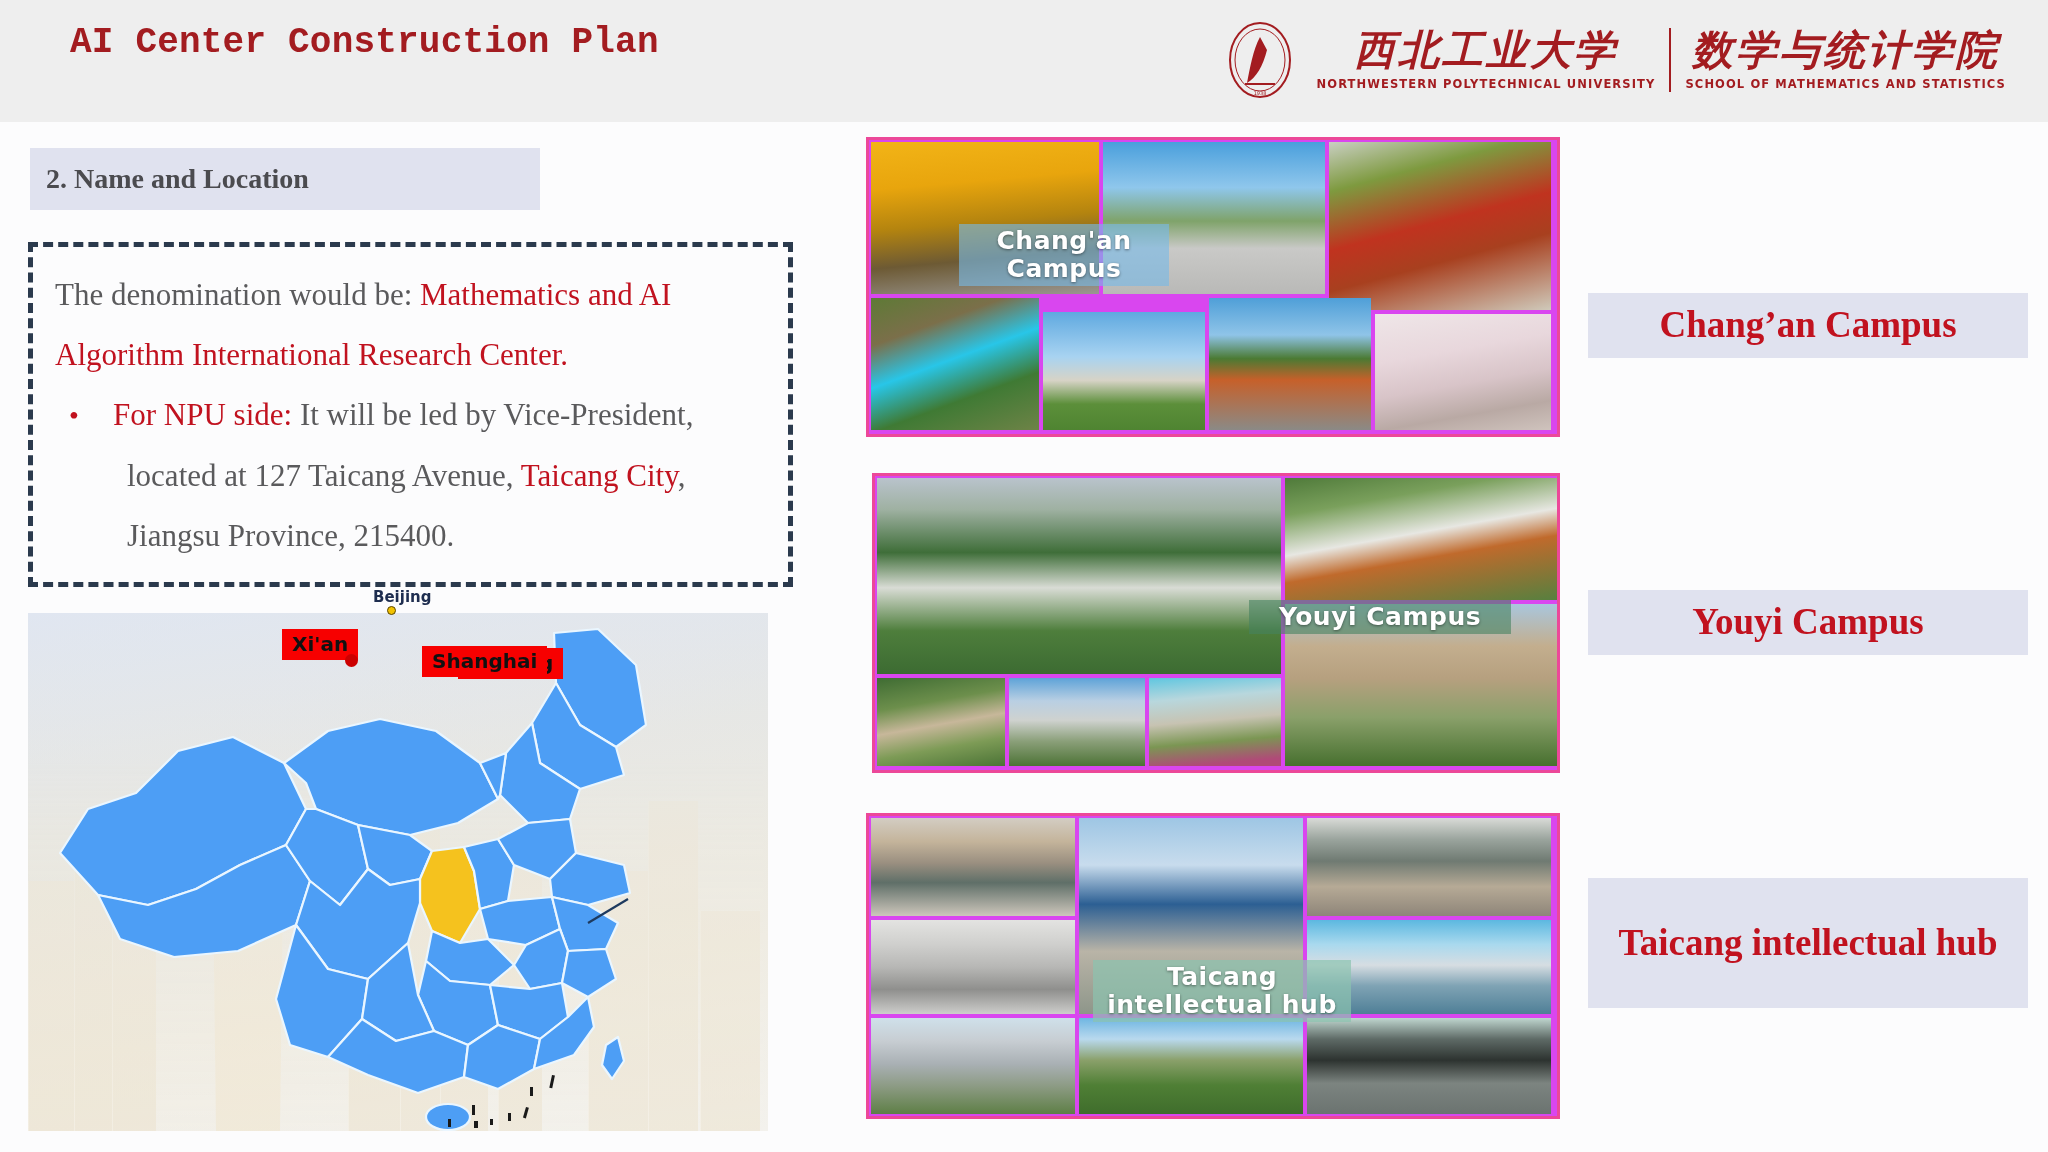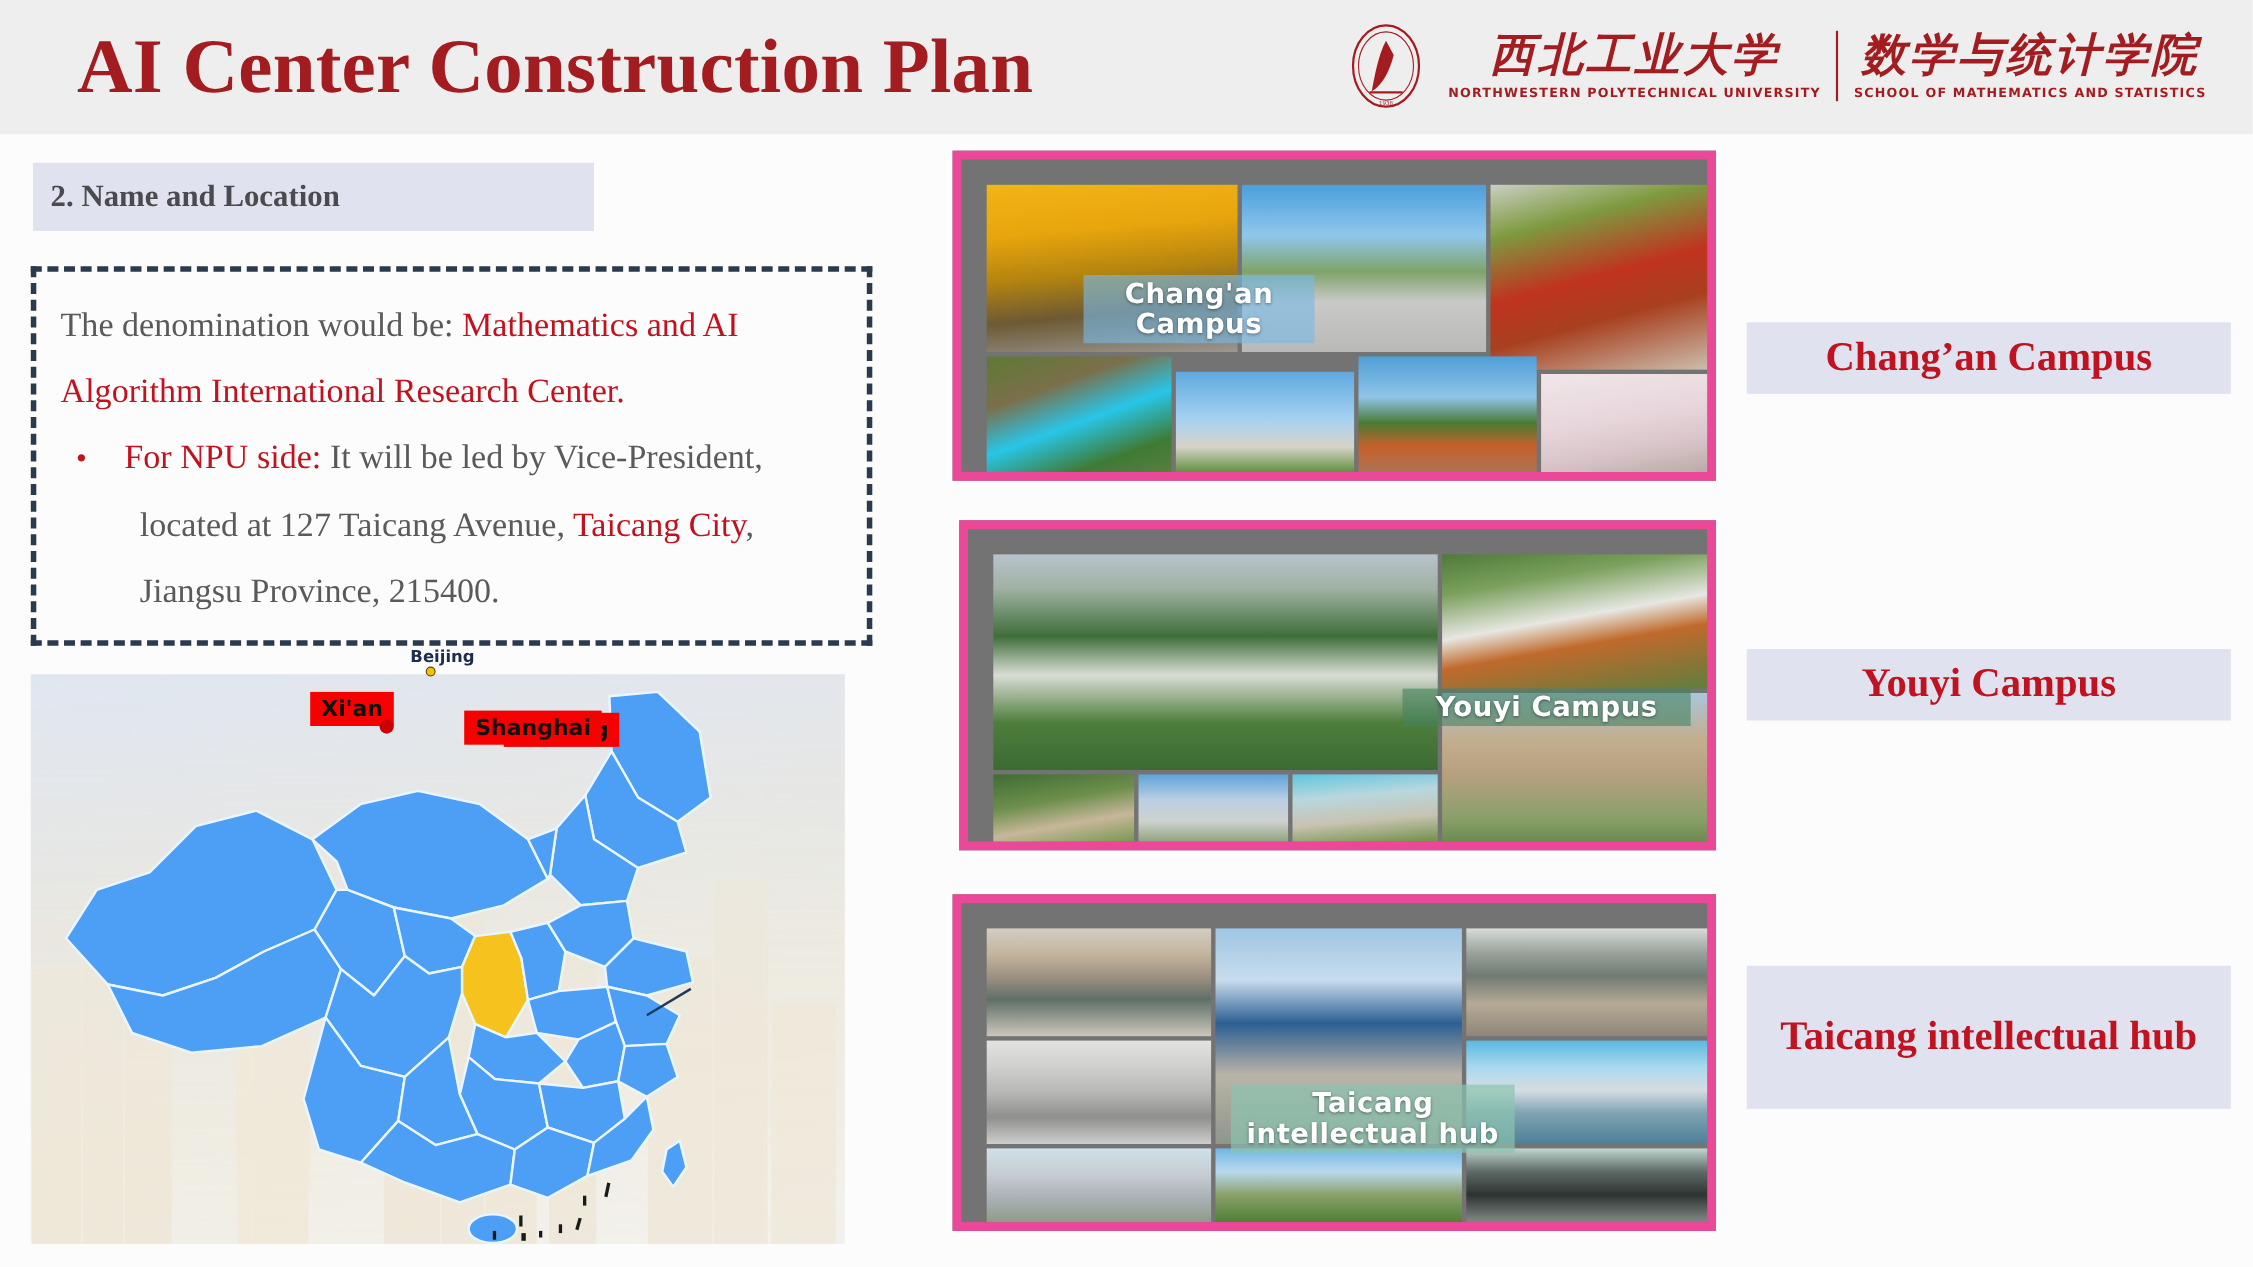--- a/index.html
+++ b/index.html
@@ -23,23 +23,23 @@
   #header {
     position: absolute;
     left: 0; top: 0;
     width: 2048px; height: 122px;
     background: #eeeeee;
   }
 
   #slide-title {
     position: absolute;
     left: 70px; top: 22px;
-    font-family: Liberation Serif, serif;
-    font-weight: bold;
-    font-size: 70px;
+    font-family: Liberation Mono, monospace;
+    font-weight: bold;
+    font-size: 36px;
     color: #a31c20;
     letter-spacing: 0.2px;
     white-space: nowrap;
   }
 
   
   #logo-lockup {
     position: absolute;
     right: 32px; top: 14px;
     height: 92px;
@@ -215,23 +215,23 @@
     position: absolute;
     left: 345px; top: 654px;
     width: 13px; height: 13px;
     border-radius: 50%;
     background: #cc0000;
   }
 
   
   .collage {
     position: absolute;
-    border: 8px solid #ec4899;
-    background: #737373;
-    padding: 23px;
+    border: 3px solid #ec4899;
+    background: #d946ef;
+    padding: 2px;
     overflow: hidden;
   }
   #collage-changan { left: 866px; top: 137px;  width: 694px; height: 300px; }
   #collage-youyi   { left: 872px; top: 473px;  width: 688px; height: 300px; }
   #collage-taicang { left: 866px; top: 813px;  width: 694px; height: 306px; }
 
   .grid { position: relative; width: 100%; height: 100%; }
   .ph { position: absolute; overflow: hidden; }
 
   .cap {

